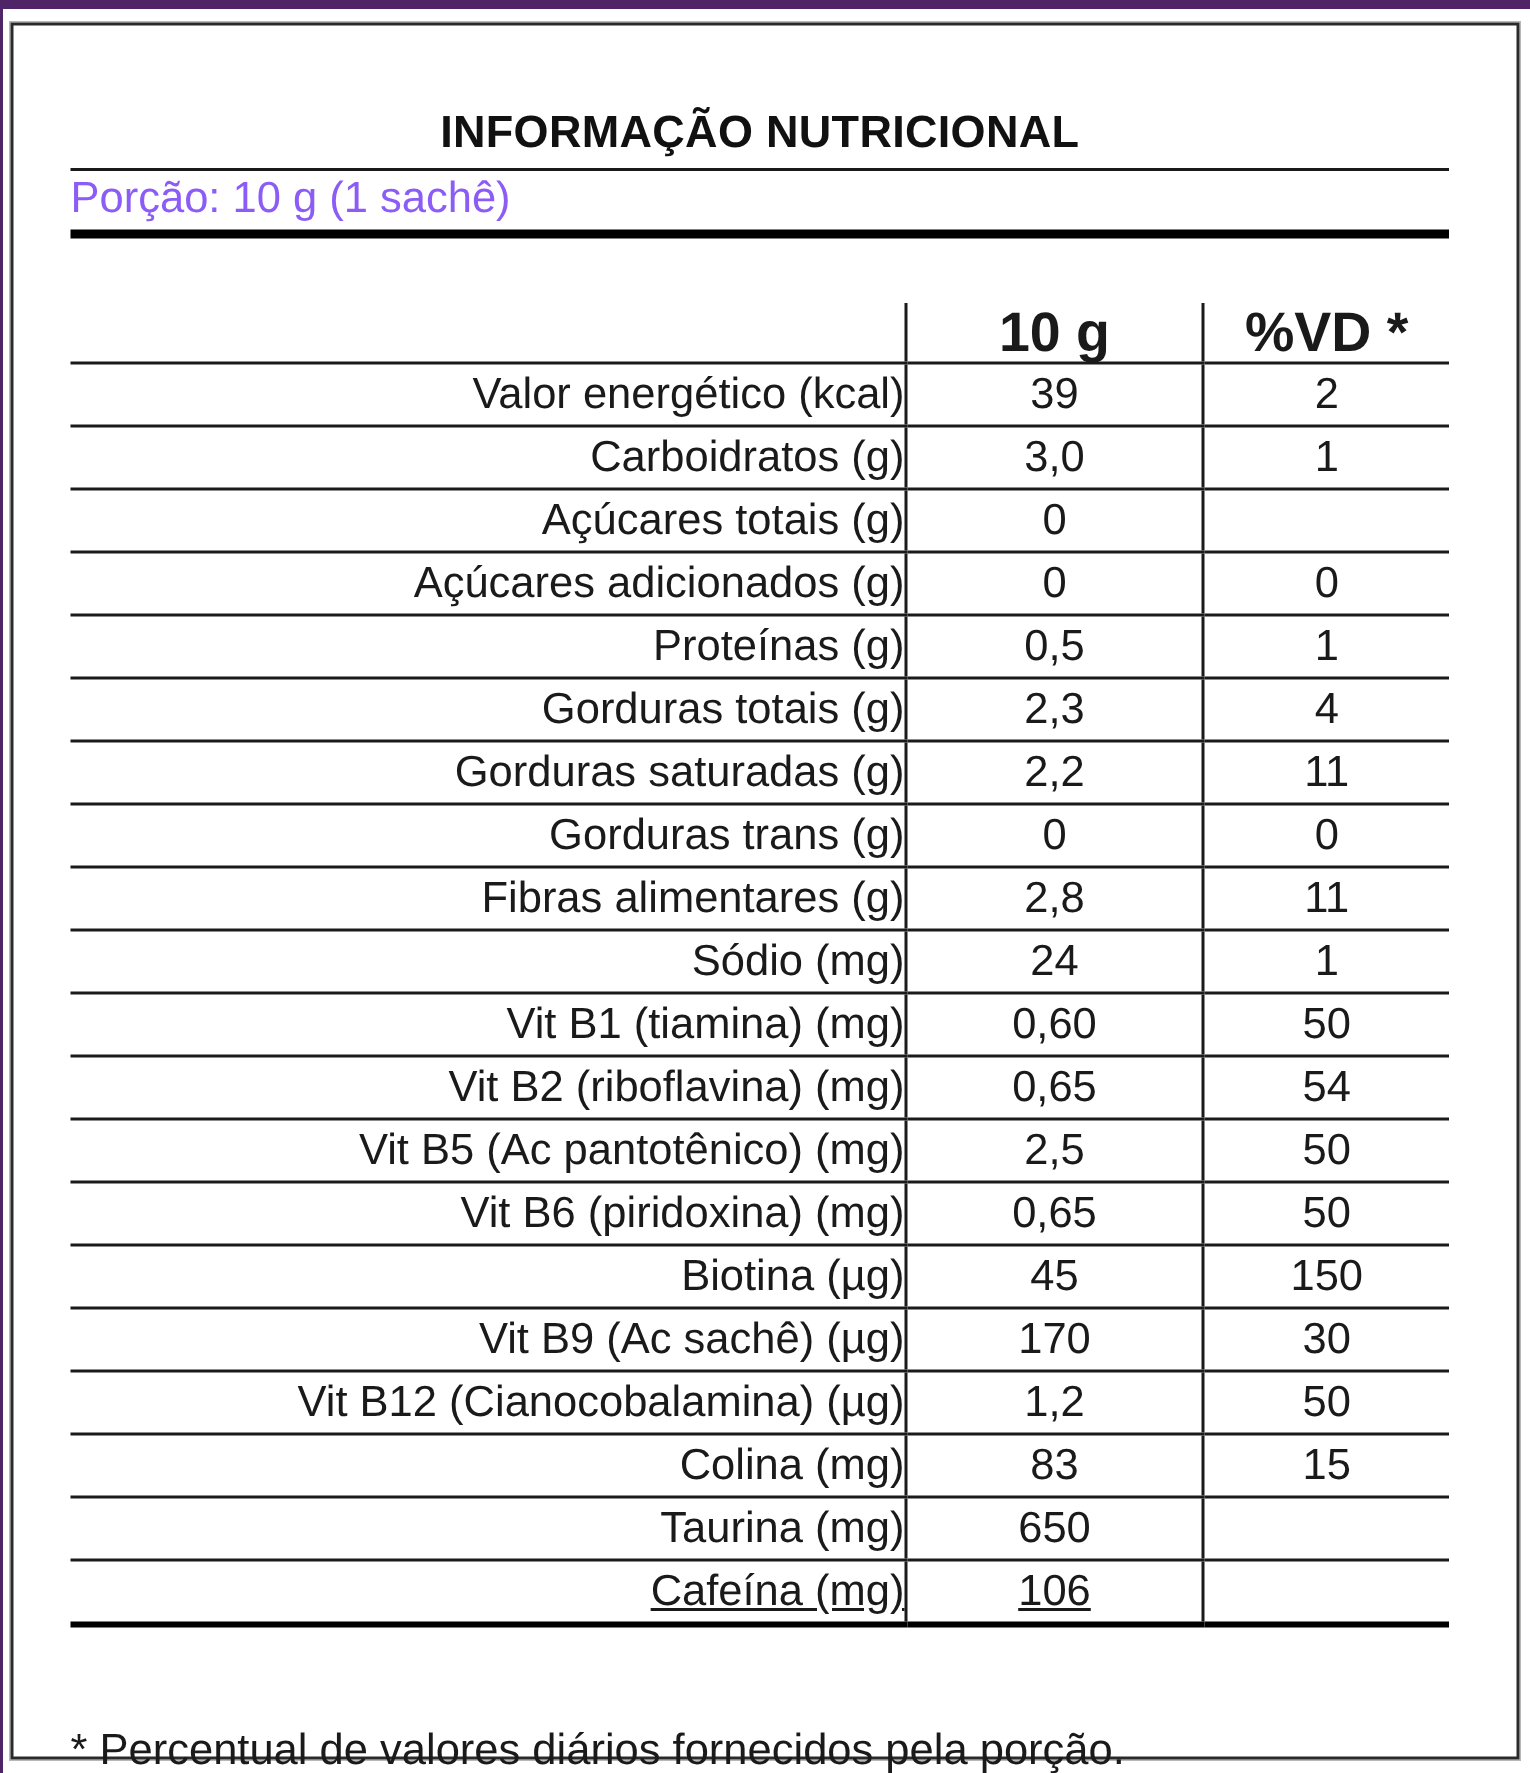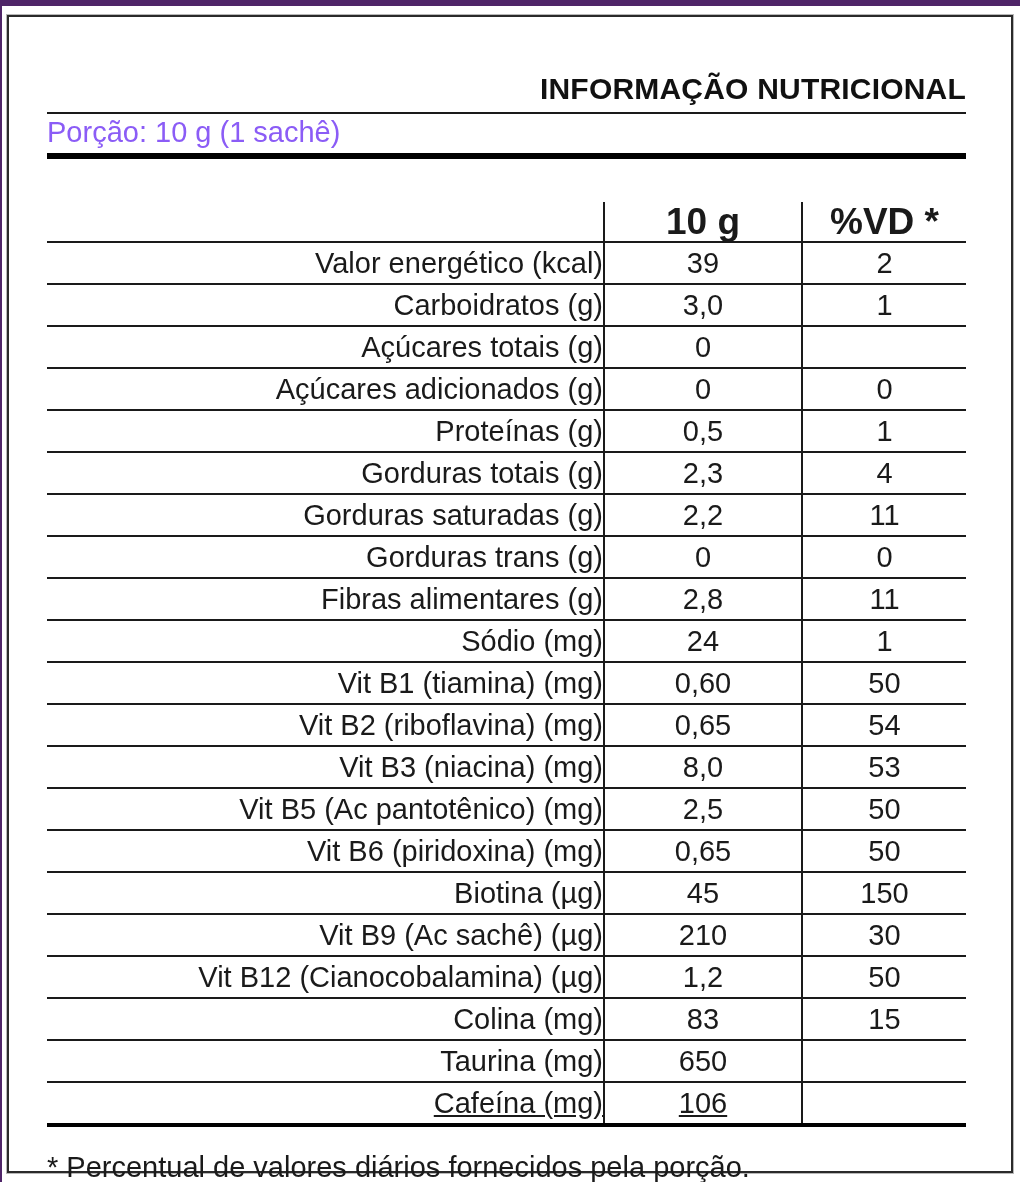--- a/index.html
+++ b/index.html
@@ -37,21 +37,21 @@
     }
     .label-inner {
       position: absolute;
       left: 38px; top: 0;
       width: 919px;
     }
     .title {
       position: absolute;
       left: 0; top: 55px;
       width: 919px;
-      text-align: right;
+      text-align: center;
       font-weight: bold;
       font-size: 30px;
       letter-spacing: 0.2px;
       color: #111;
     }
     .rule-thin-top {
       position: absolute;
       left: 0; top: 95px;
       width: 919px; height: 2px;
       background: #1a1a1a;
@@ -197,42 +197,37 @@
             <td class="name">Vit B1 (tiamina) (mg)</td>
             <td class="val">0,60</td>
             <td class="vd">50</td>
           </tr>
           <tr>
             <td class="name">Vit B2 (riboflavina) (mg)</td>
             <td class="val">0,65</td>
             <td class="vd">54</td>
           </tr>
           <tr>
-            <td class="name">Vit B3 (niacina) (mg)</td>
-            <td class="val">8,0</td>
-            <td class="vd">53</td>
-          </tr>
-          <tr>
             <td class="name">Vit B5 (Ac pantotênico) (mg)</td>
             <td class="val">2,5</td>
             <td class="vd">50</td>
           </tr>
           <tr>
             <td class="name">Vit B6 (piridoxina) (mg)</td>
             <td class="val">0,65</td>
             <td class="vd">50</td>
           </tr>
           <tr>
             <td class="name">Biotina (µg)</td>
             <td class="val">45</td>
             <td class="vd">150</td>
           </tr>
           <tr>
             <td class="name">Vit B9 (Ac sachê) (µg)</td>
-            <td class="val">210</td>
+            <td class="val">170</td>
             <td class="vd">30</td>
           </tr>
           <tr>
             <td class="name">Vit B12 (Cianocobalamina) (µg)</td>
             <td class="val">1,2</td>
             <td class="vd">50</td>
           </tr>
           <tr>
             <td class="name">Colina (mg)</td>
             <td class="val">83</td>

